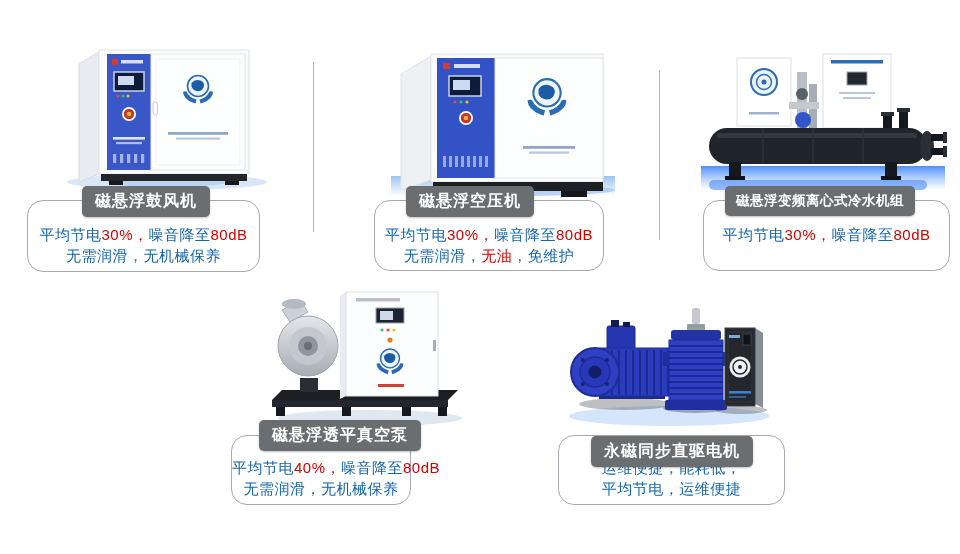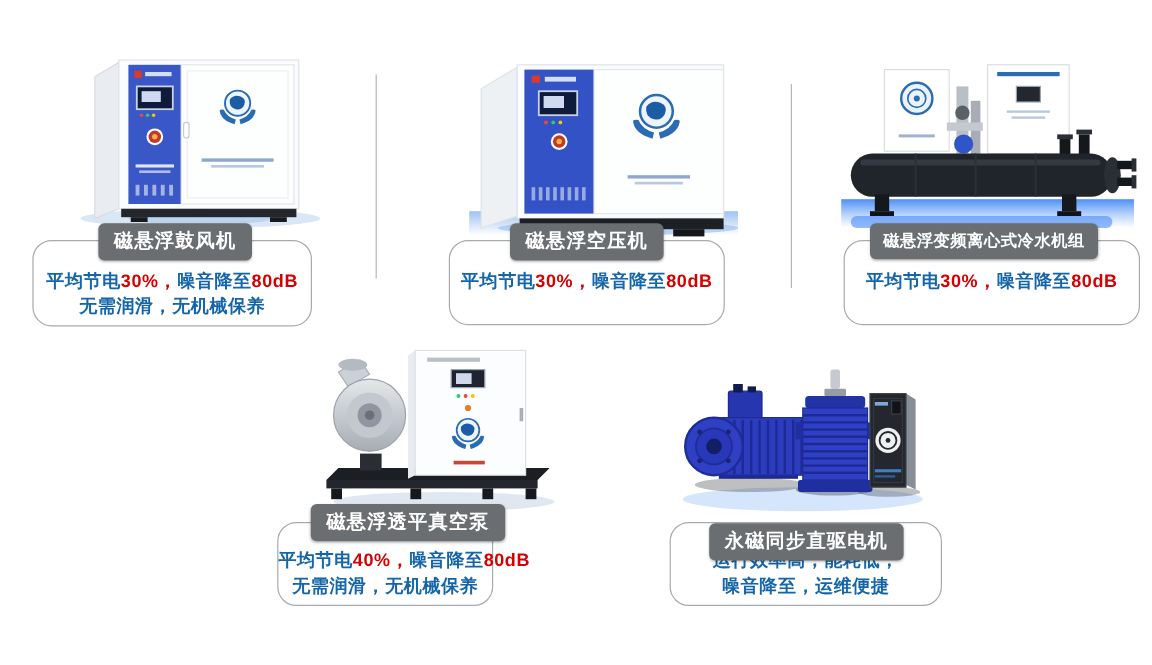--- a/index.html
+++ b/index.html
@@ -18,21 +18,21 @@
     font-size:16px;font-weight:bold;letter-spacing:1px;
     padding:5px 13px;border-radius:5px;box-shadow:0 1px 2px rgba(0,0,0,.25);
   }
   .title-badge.small{font-size:13.5px;padding:6px 11px;letter-spacing:.5px;text-align:right;}
   .desc-card{
     position:absolute;background:#fff;border:1.5px solid var(--card-border);
     border-radius:16px;z-index:2;text-align:center;padding-top:23px;
   }
   .desc-card.bottom{padding-top:21px;}
   .desc-line{
-    font-size:15px;font-weight:bold;line-height:21px;letter-spacing:.5px;white-space:nowrap;
+    font-size:15px;font-weight:normal;line-height:21px;letter-spacing:.5px;white-space:nowrap;
   }
   .seg-blue{color:var(--accent-blue);}
   .seg-red{color:var(--accent-red);}
 </style>
 </head>
 <body>
 
 <svg width="0" height="0" style="position:absolute" aria-hidden="true">
   <defs>
     <symbol id="logo-hg" viewBox="0 0 40 40">
@@ -132,23 +132,24 @@
           <rect x="100" y="138" width="3" height="11"></rect>
       </g>
       <rect x="110" y="40" width="108" height="120" fill="#fdfefe" stroke="#e3e6ea"></rect>
       <use href="#logo-hg" x="136" y="54" width="52" height="52"></use>
       <rect x="138" y="128" width="52" height="2.8" fill="#8fa8c8"></rect>
       <rect x="144" y="133.5" width="40" height="2.2" fill="#b8c8de"></rect>
       <rect x="48" y="164" width="170" height="9" fill="#1d2025"></rect>
       <rect x="58" y="173" width="26" height="6" fill="#141619"></rect>
         <rect x="176" y="173" width="26" height="6" fill="#141619"></rect>
     </svg>
-    <div class="title-badge" style="left:489px;top:186px">磁悬浮空压机</div>
+    <div class="title-badge" style="left:470px;top:186px">磁悬浮空压机</div>
     <div class="desc-card" style="left:374px;top:200px;width:230px;height:71px">
       <div class="desc-line"><span class="seg-blue">平均节电</span><span class="seg-red">30%，</span><span class="seg-blue">噪音降至</span><span class="seg-red">80dB</span></div>
+      <div class="desc-line"><span class="seg-blue">无需润滑，</span><span class="seg-red">无油</span><span class="seg-blue">，免维护</span></div>
     </div>
   </div>
 
   <div>
     <svg class="prod-img" style="left:693px;top:42px" width="260" height="148" viewBox="0 0 260 148">
       <rect x="8" y="124" width="244" height="24" fill="url(#gFloorStrong)"></rect>
       <rect x="44" y="16" width="54" height="68" fill="#ffffff" stroke="#d9dde2"></rect>
       <circle cx="71" cy="40" r="13" fill="#eaf2fa" stroke="#2a6cb3" stroke-width="2"></circle>
       <circle cx="71" cy="40" r="7.5" fill="none" stroke="#2a6cb3" stroke-width="1.4"></circle>
       <circle cx="71" cy="40" r="2.5" fill="#2a6cb3"></circle>
@@ -256,18 +257,18 @@
       <rect x="164" y="43" width="11" height="3" fill="#7ea8d6"></rect>
       <rect x="178" y="42" width="8" height="11" fill="#101318" stroke="#3a3e45"></rect>
       <circle cx="175" cy="75" r="10.5" fill="#eef0f2"></circle>
       <circle cx="175" cy="75" r="7" fill="none" stroke="#24272d" stroke-width="1.5"></circle>
       <circle cx="175" cy="75" r="2" fill="#24272d"></circle>
       <rect x="164" y="99" width="22" height="2.6" fill="#3f7ec2"></rect>
       <rect x="164" y="104" width="17" height="2" fill="#2f5f96"></rect>
     </svg>
     <div class="title-badge" style="left:672px;top:436px">永磁同步直驱电机</div>
     <div class="desc-card bottom" style="left:558px;top:435px;width:227px;height:70px">
-      <div class="desc-line"><span class="seg-blue">运行效率高，能耗低，</span></div>
-      <div class="desc-line"><span class="seg-blue">噪音降至，运维便捷</span></div>
+      <div class="desc-line"><span class="seg-blue">运维便捷，能耗低，</span></div>
+      <div class="desc-line"><span class="seg-blue">平均节电，运维便捷</span></div>
     </div>
   </div>
 
 </div>
 
 </body></html>

